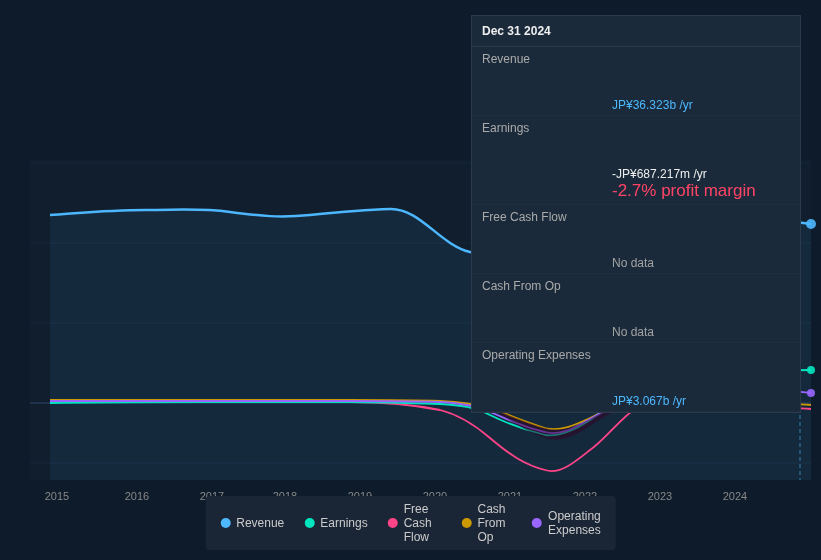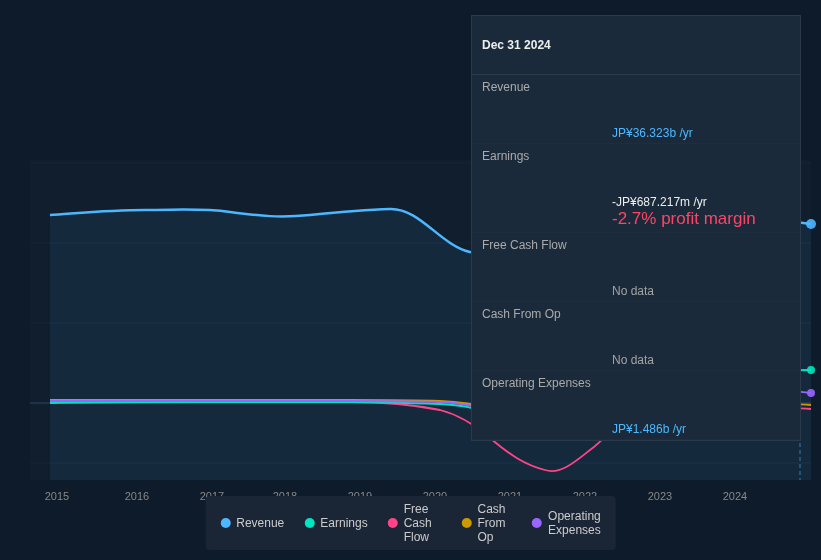--- a/index.html
+++ b/index.html
@@ -26,21 +26,21 @@
       top: 15px;
       right: 20px;
       background: #1a2a3a;
       border: 1px solid #2a3a4a;
       width: 330px;
       font-size: 12px;
       z-index: 10;
     }
     .tooltip-header {
       background: #1a2a3a;
-      padding: 22px 10px;
+      padding: 8px 10px;
       font-weight: bold;
       color: #eee;
       border-bottom: 1px solid #2a3a4a;
     }
     .tooltip-row {
       display: flex;
       padding: 3px 10px;
       border-bottom: 1px solid #1e2e3e;
       align-items: flex-start;
     }
@@ -128,21 +128,21 @@
     <div class="tooltip-row">
       <span class="tooltip-label">Free Cash Flow</span>
       <span class="tooltip-value gray">No data</span>
     </div>
     <div class="tooltip-row">
       <span class="tooltip-label">Cash From Op</span>
       <span class="tooltip-value gray">No data</span>
     </div>
     <div class="tooltip-row">
       <span class="tooltip-label">Operating Expenses</span>
-      <span class="tooltip-value blue">JP¥1.486b /yr</span>
+      <span class="tooltip-value blue">JP¥3.067b /yr</span>
     </div>
   </div>
 
   <div class="y-label" style="top: 158px;">JP¥45b</div>
   <div class="y-label" style="top: 398px;">JP¥0</div>
   <div class="y-label" style="top: 458px;">-JP¥10b</div>
 
   <svg class="chart-svg" viewBox="0 0 821 560" xmlns="http://www.w3.org/2000/svg">
 
     <rect width="821" height="560" fill="#0d1b2a"></rect>

